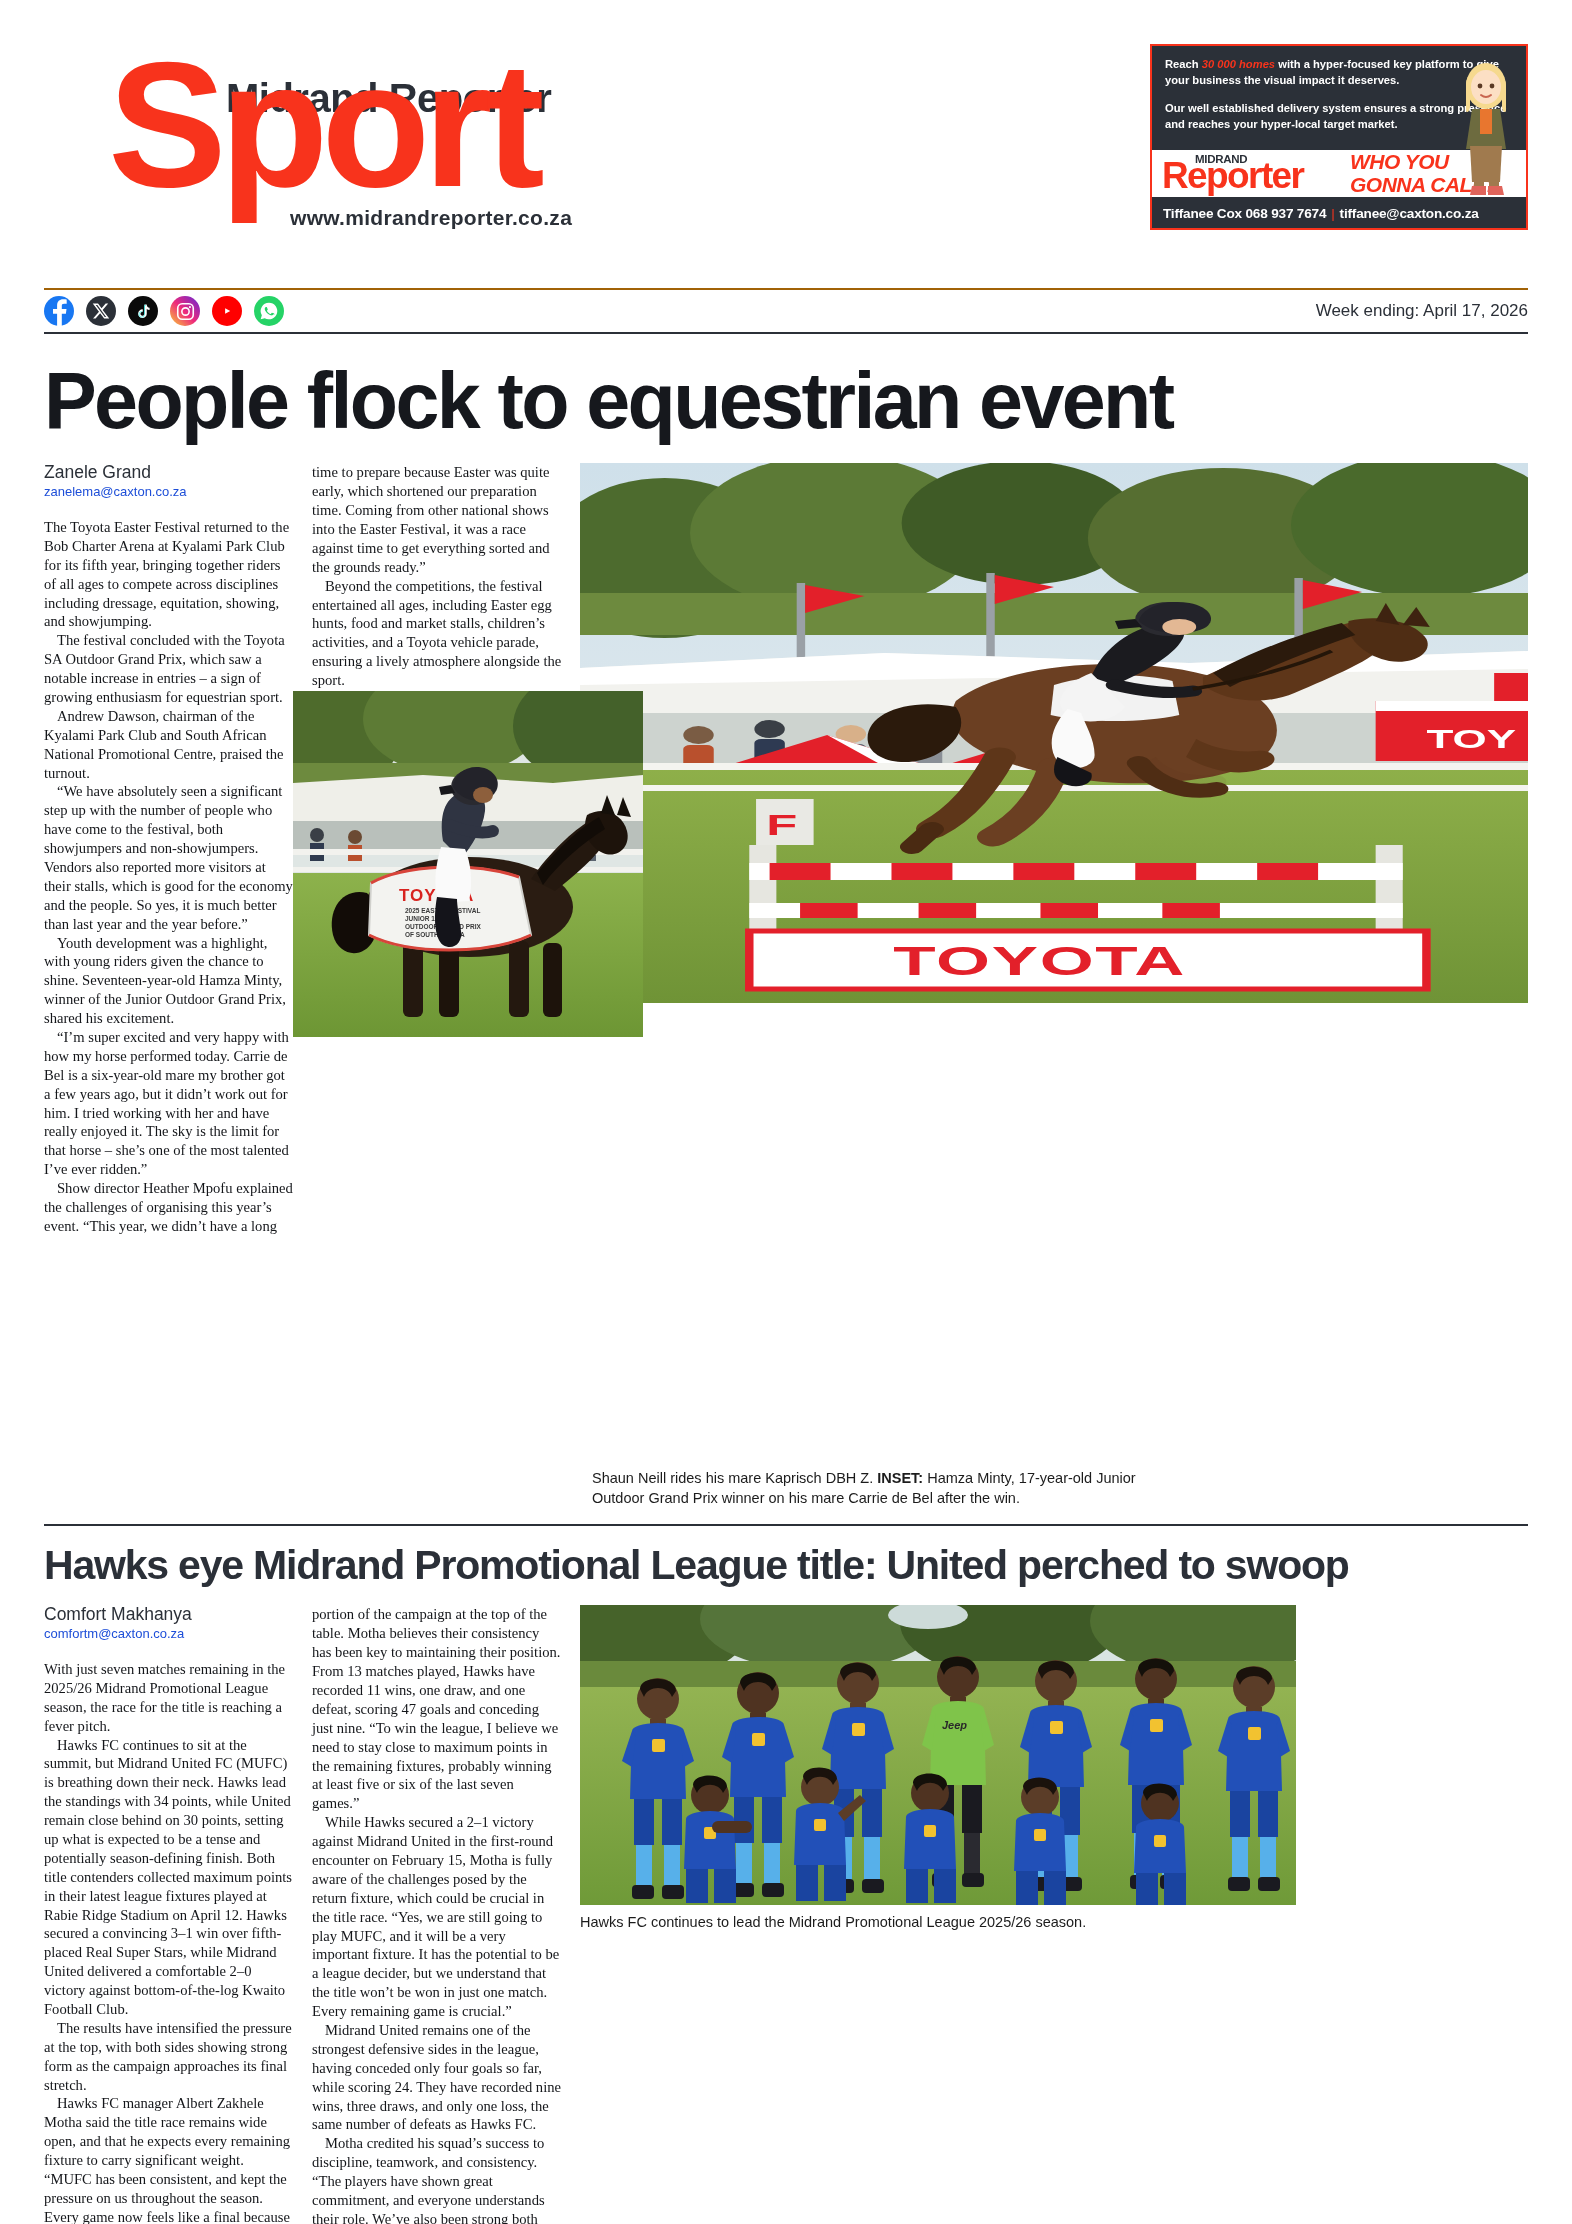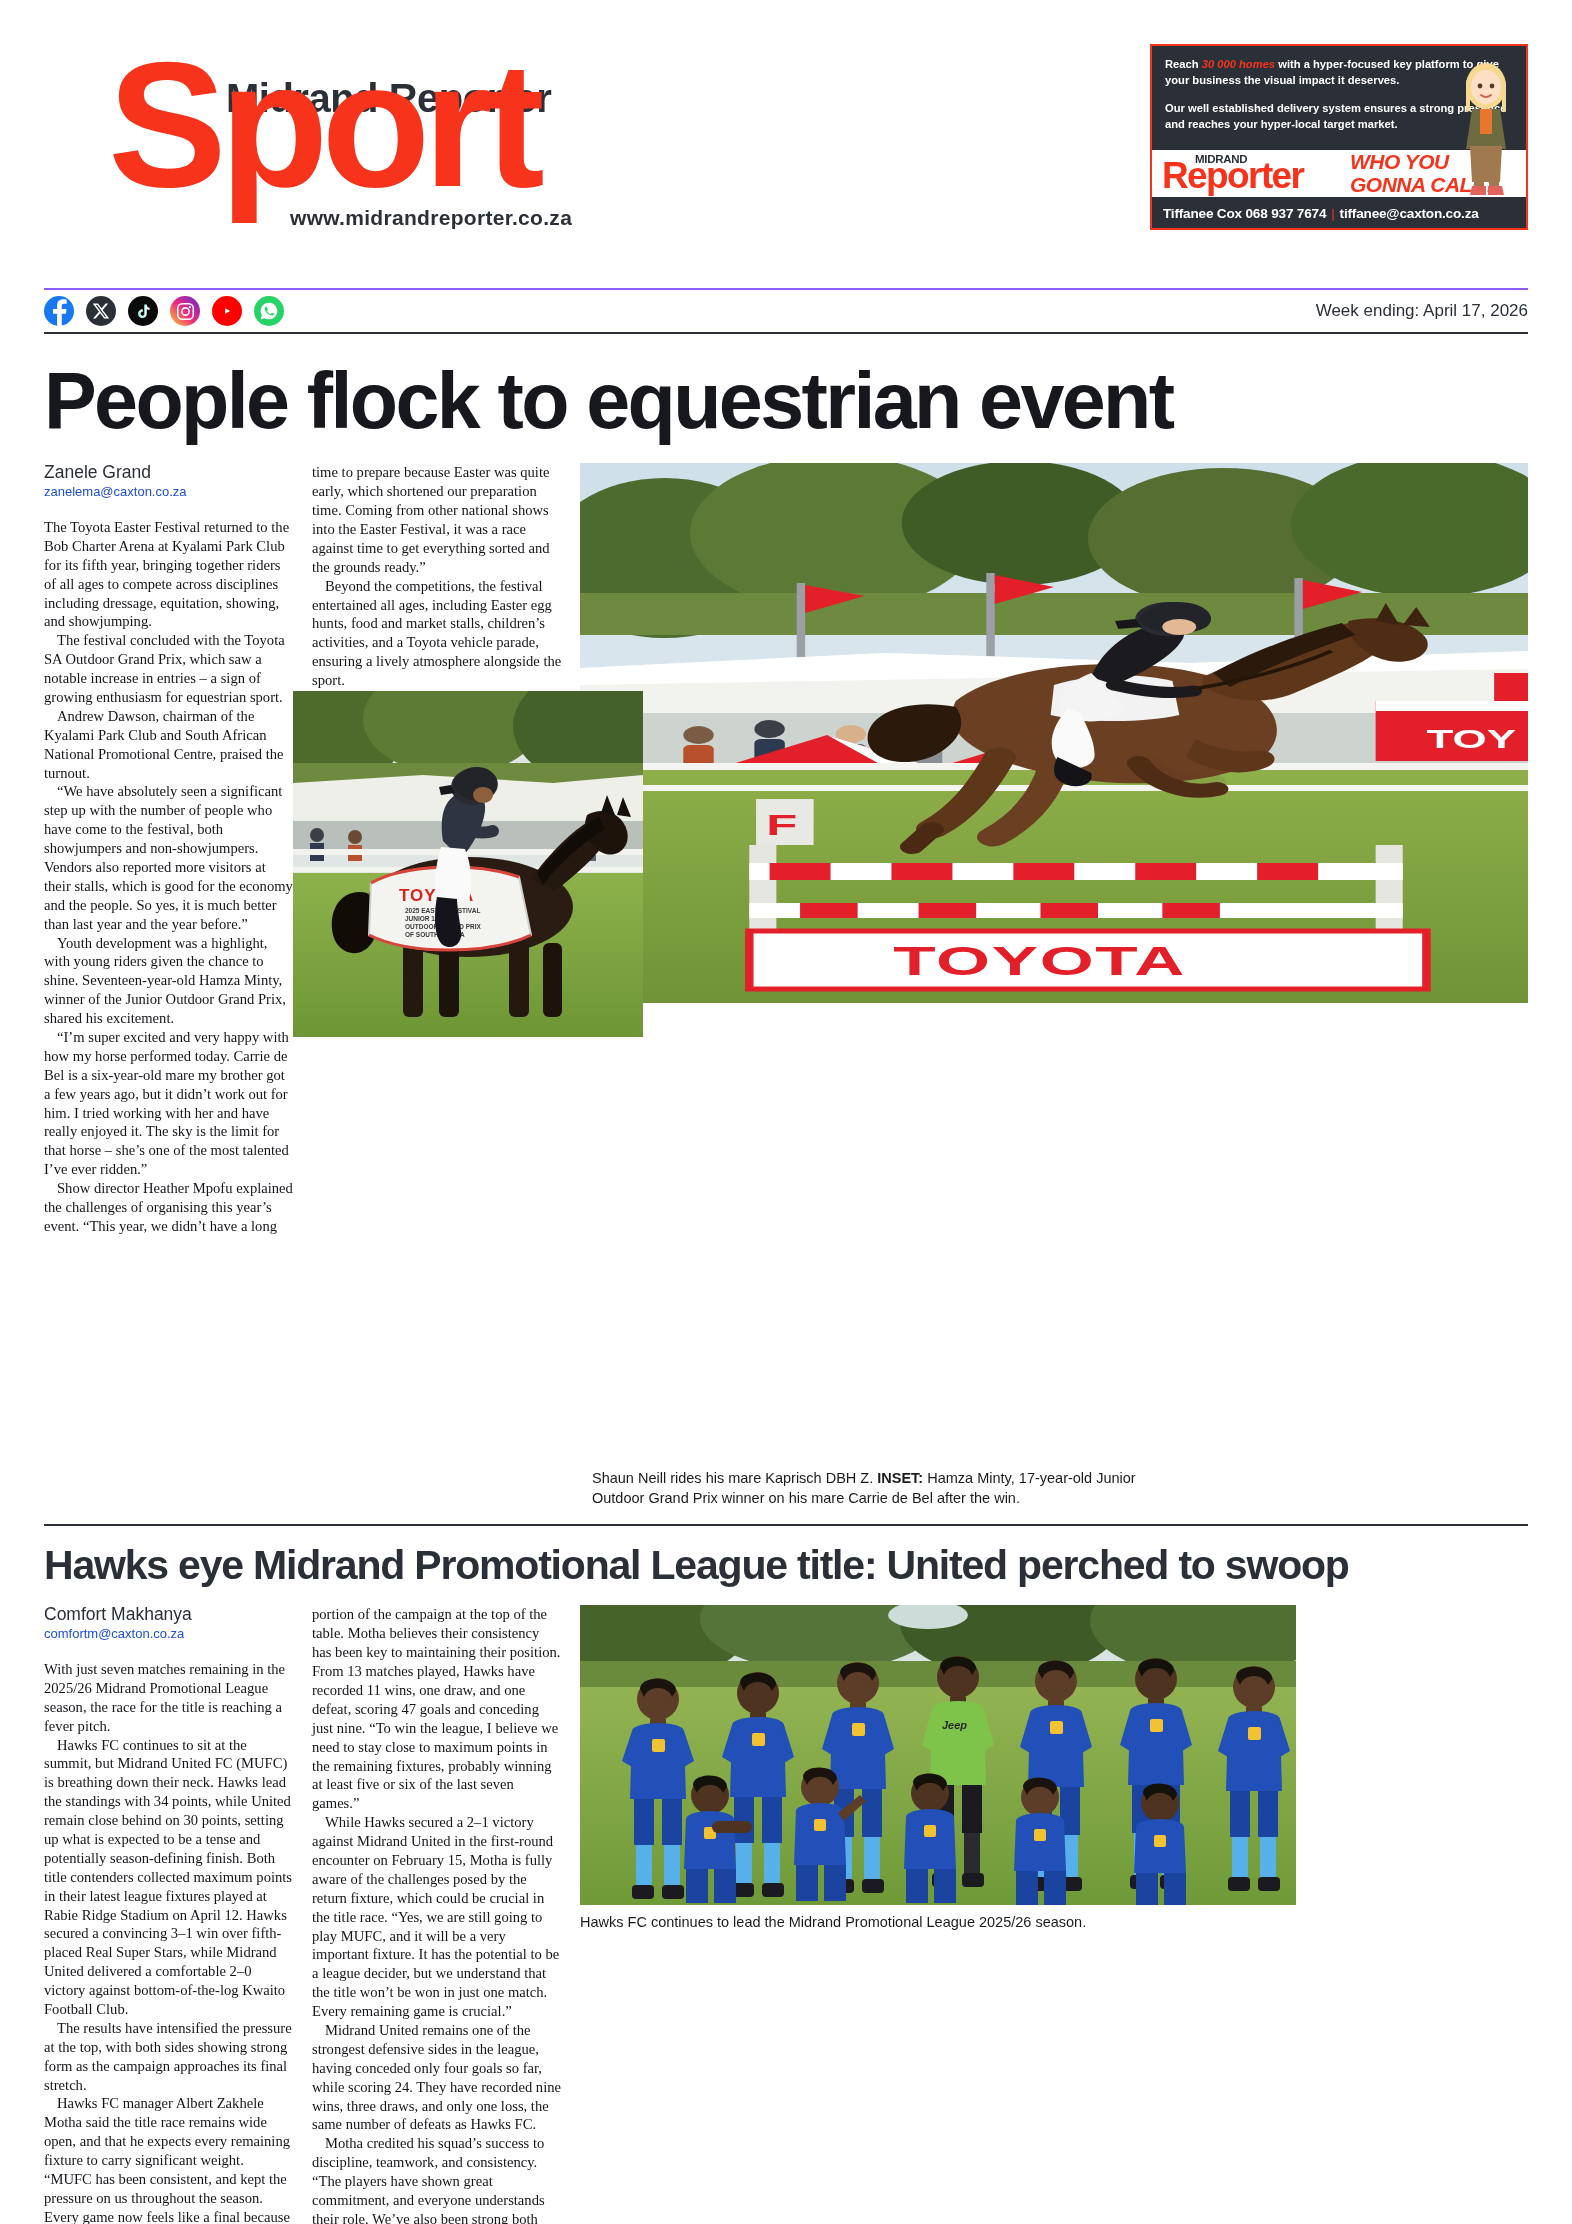--- a/index.html
+++ b/index.html
@@ -133,21 +133,21 @@
     position: absolute;
     right: 4px;
     top: 8px;
     width: 72px;
     height: 145px;
     z-index: 2;
   }
 
   
   .social-bar {
-    border-top: 2px solid #8b5cf6;
+    border-top: 2px solid #a16207;
     border-bottom: 2px solid #2b3038;
     height: 46px;
     display: flex;
     align-items: center;
     margin-top: 14px;
   }
   .social-icons { display: flex; gap: 12px; align-items: center; }
   .sico { width: 30px; height: 30px; border-radius: 50%; display: flex; align-items: center; justify-content: center; }
   .date-text {
     margin-left: auto;

